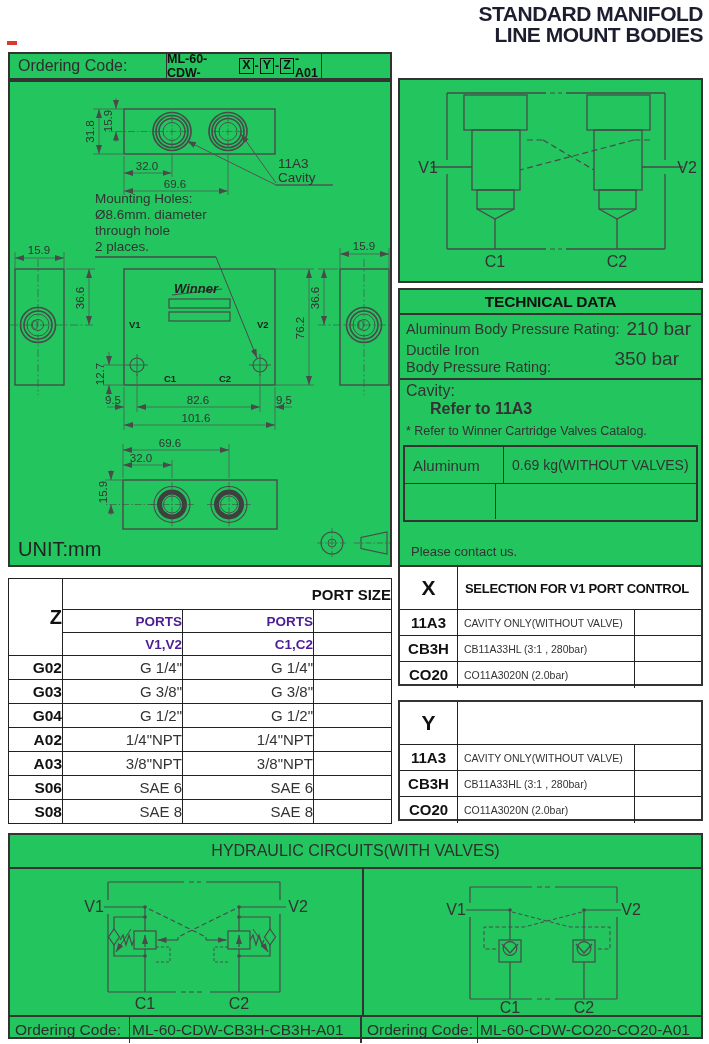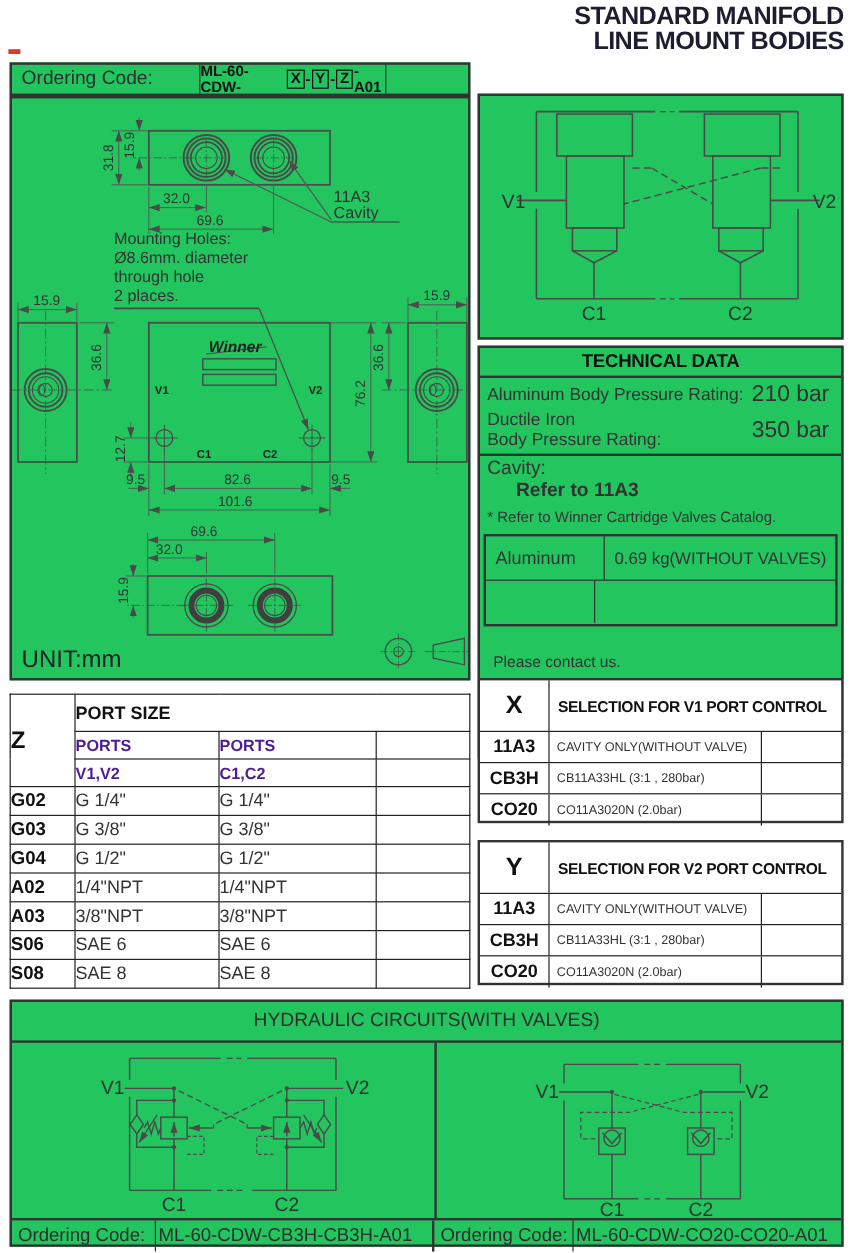--- a/index.html
+++ b/index.html
@@ -16,21 +16,21 @@
   .oc-code{font-size:12.5px;font-weight:bold;color:#111;display:flex;align-items:center;justify-content:center;}
   .oc-box{display:inline-block;border:1.3px solid #111;padding:0 2px;margin:0 1px;line-height:1.05;}
   
   .td-title{font-weight:bold;font-size:15.5px;color:#111;text-align:center;padding-top:3px;letter-spacing:-0.2px;}
   .td-label{font-size:14.5px;color:#333;}
   .td-value{font-size:19px;color:#333;}
   .hr{position:absolute;left:0;right:0;height:0;border-top:2px solid #333;}
   .note{font-size:12.5px;color:#333;}
   
   table.pst{border-collapse:collapse;width:100%;height:100%;table-layout:fixed;}
-  table.pst td,table.pst th{border:1.5px solid #222;text-align:left;padding:0;overflow:hidden;}
+  table.pst td,table.pst th{border:1.5px solid #222;text-align:right;padding:0;overflow:hidden;}
   .pst .z{font-size:20px;font-weight:bold;color:#111;}
   .pst .tt{font-size:15px;font-weight:bold;color:#111;}
   .pst .hh{font-size:13.5px;font-weight:bold;color:#4c1d95;}
   .pst .code{font-size:15.5px;font-weight:bold;color:#111;}
   .pst .val{font-size:15px;color:#333;}
   
   .sel{position:absolute;border:2px solid #333;background:#fff;box-sizing:border-box;}
   .sel .hrow{display:flex;border-bottom:1.5px solid #222;height:42px;}
   .sel .hcode{width:57px;border-right:1.5px solid #222;display:flex;align-items:center;justify-content:center;
               font-size:21px;font-weight:bold;color:#111;}
@@ -304,21 +304,21 @@
   <div class="panel" style="left:398px;top:288px;width:305px;height:344px;">
     <div class="abs" style="left:0;right:0;top:0;height:25px;border-bottom:2px solid #333;">
       <div class="td-title">TECHNICAL DATA</div>
     </div>
     <div class="abs td-label" style="left:6px;top:31px;">Aluminum Body Pressure Rating:</div>
     <div class="abs td-value" style="right:10px;top:28px;">210 bar</div>
     <div class="abs td-label" style="left:6px;top:52px;line-height:17px;">
       <div>Ductile Iron</div>
       <div>Body Pressure Rating:</div>
     </div>
-    <div class="abs td-value" style="right:10px;top:58px;">350 bar</div>
+    <div class="abs td-value" style="right:22px;top:58px;">350 bar</div>
     <div class="hr" style="top:88px;"></div>
     <div class="abs" style="left:6px;top:92px;font-size:16px;color:#333;">Cavity:</div>
     <div class="abs" style="left:30px;top:110px;font-size:16px;color:#333;font-weight:bold;">Refer to 11A3</div>
     <div class="abs note" style="left:6px;top:134px;">* Refer to Winner Cartridge Valves Catalog.</div>
     <div class="abs" style="left:3px;right:3px;top:155px;height:77px;border:2px solid #333;">
       <div style="display:flex;height:36px;border-bottom:1.5px solid #333;">
         <div style="width:90px;border-right:1.5px solid #333;display:flex;align-items:center;padding-left:8px;font-size:15px;color:#333;">Aluminum</div>
         <div style="flex:1;display:flex;align-items:center;padding-left:8px;font-size:14px;color:#333;">0.69 kg(WITHOUT VALVES)</div>
       </div>
       <div style="display:flex;height:35px;">
@@ -416,21 +416,20 @@
     <div class="drow">
       <div class="dcode">CO20</div>
       <div class="ddesc">CO11A3020N (2.0bar)</div>
       <div class="dempty"></div>
     </div>
   </div>
 
   <div class="sel" style="left:398px;top:700px;width:305px;height:121px;">
     <div class="hrow">
       <div class="hcode">Y</div>
-      <div class="htitle">SELECTION FOR V2 PORT CONTROL</div>
     </div>
     <div class="drow">
       <div class="dcode">11A3</div>
       <div class="ddesc">CAVITY ONLY(WITHOUT VALVE)</div>
       <div class="dempty"></div>
     </div>
     <div class="drow">
       <div class="dcode">CB3H</div>
       <div class="ddesc">CB11A33HL (3:1 , 280bar)</div>
       <div class="dempty"></div>

